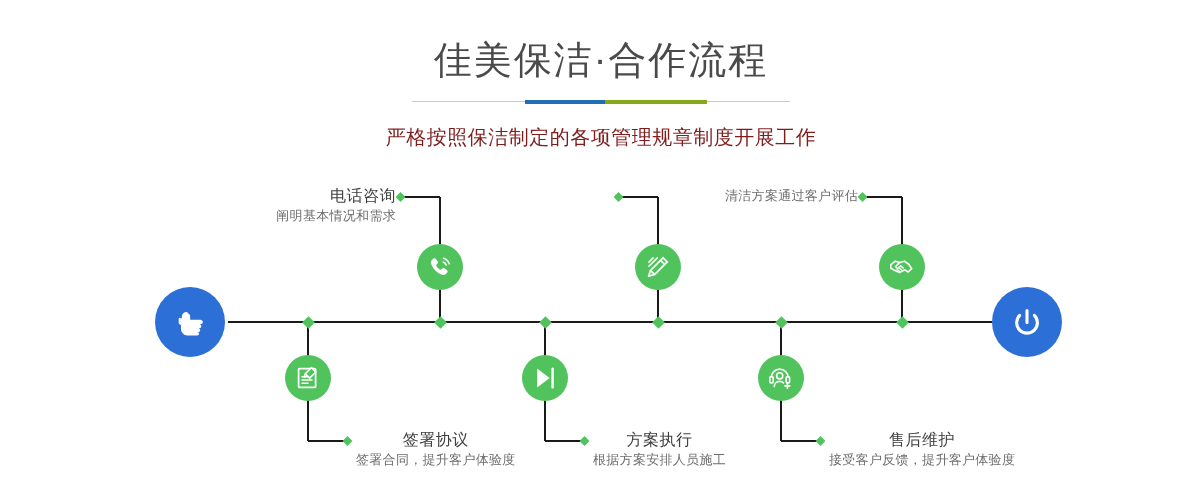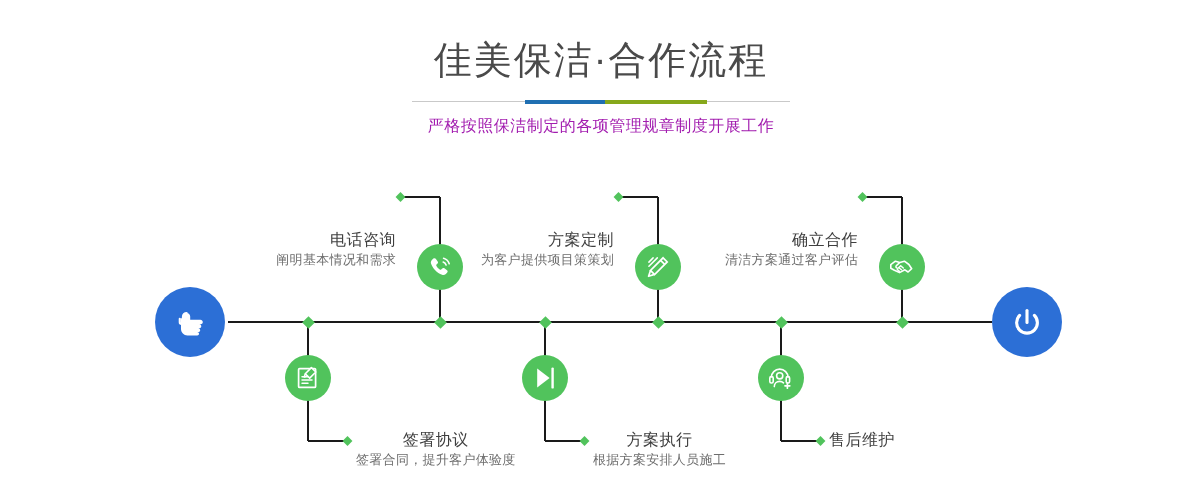--- a/index.html
+++ b/index.html
@@ -24,21 +24,21 @@
   .divider .rule{
     position:absolute;left:0;top:1px;width:378px;height:1px;background:#c9c9c9;
   }
   .divider .seg-blue{
     position:absolute;left:30%;top:0;width:21%;height:4px;background:#1f6fb2;
   }
   .divider .seg-green{
     position:absolute;left:51%;top:0;width:27%;height:4px;background:#86a81b;
   }
   .subtitle{
-    font-size:16px;color:#a21caf;margin-top:12px;letter-spacing:.5px;
+    font-size:20px;color:#7f1d1d;margin-top:20px;letter-spacing:.5px;
   }
 
   
   .diagram{position:absolute;left:0;top:0;width:1202px;height:502px;}
 
   
   .endcap{
     position:absolute;width:70px;height:70px;border-radius:50%;
     background:#2c6fd6;display:flex;align-items:center;justify-content:center;
   }
@@ -54,21 +54,21 @@
   .step-icon svg{display:block;}
 
   
   .label-block{position:absolute;white-space:nowrap;}
   .label-block .l-title{
     font-size:16px;color:#3f3f3f;line-height:20px;letter-spacing:.5px;
   }
   .label-block .l-desc{
     font-size:13px;color:#6d6d6d;line-height:20px;letter-spacing:.3px;
   }
-  .top-label .l-title{text-align:right;margin-top:44px;}
+  .top-label .l-title{text-align:right;}
   .top-label .l-desc{text-align:right;}
   .bot-label .l-title{text-align:center;}
   .bot-label .l-desc{text-align:left;}
 </style>
 </head>
 <body>
 
 <div class="stage">
 
   <div class="header">
@@ -200,37 +200,33 @@
         <line x1="18" y1="21.8" x2="22.8" y2="21.8" stroke="#ffffff" stroke-width="1.7" stroke-linecap="round"></line>
       </svg>
     </span>
   </div>
 
   <div class="label-block top-label" style="right:806px;top:186px;">
     <div class="l-title">电话咨询</div>
     <div class="l-desc">阐明基本情况和需求</div>
   </div>
 
-  <div class="label-block top-label" style="right:588px;top:186px;">
-    <div class="l-title">方案定制</div>
-    <div class="l-desc">为客户提供项目策策划</div>
-  </div>
 
   <div class="label-block top-label" style="right:344px;top:186px;">
-    <div class="l-title">确立合作</div>
     <div class="l-desc">清洁方案通过客户评估</div>
   </div>
 
   <div class="label-block bot-label" style="left:356px;top:430px;">
     <div class="l-title">签署协议</div>
     <div class="l-desc">签署合同，提升客户体验度</div>
   </div>
 
   <div class="label-block bot-label" style="left:593px;top:430px;">
     <div class="l-title">方案执行</div>
     <div class="l-desc">根据方案安排人员施工</div>
   </div>
 
   <div class="label-block bot-label" style="left:829px;top:430px;">
     <div class="l-title">售后维护</div>
+    <div class="l-desc">接受客户反馈，提升客户体验度</div>
   </div>
 
 </div>
 
 </body></html>

